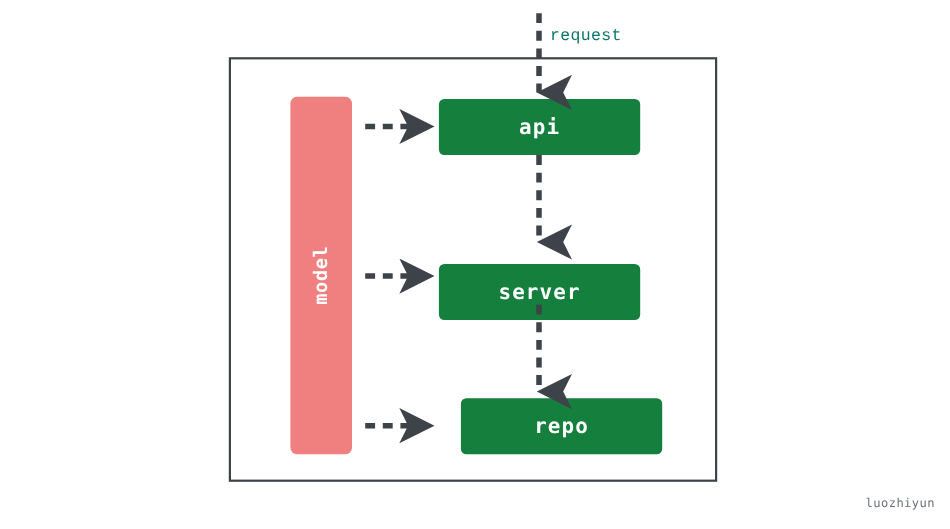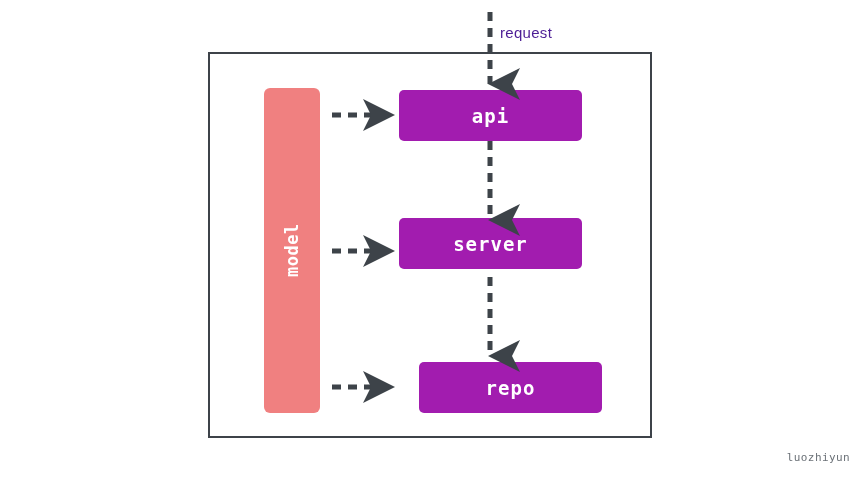--- a/index.html
+++ b/index.html
@@ -61,54 +61,54 @@
     text-orientation: mixed;
     user-select: none;
   }
 
   
   .svc-box {
     position: absolute;
     left: 399px;
     width: 183px;
     height: 51px;
-    background: #a21caf;
+    background: #15803d;
     border-radius: 5px;
     display: flex;
     align-items: center;
     justify-content: center;
     color: #ffffff;
     font-family: "DejaVu Sans Mono", monospace;
     font-size: 19px;
     font-weight: bold;
     letter-spacing: 1px;
     box-sizing: border-box;
     user-select: none;
   }
   .svc-api    { top: 90px; }
-  .svc-server { top: 218px; }
+  .svc-server { top: 240px; }
   .svc-repo   { top: 362px; margin-left: 20px; }
 
   
   .arrow-layer {
     position: absolute;
     left: 0;
     top: 0;
     width: 864px;
     height: 481px;
     pointer-events: none;
   }
 
   
   .request-label {
     position: absolute;
     left: 500px;
     top: 24px;
-    color: #4c1d95;
-    font-family: Liberation Sans, sans-serif;
+    color: #0f766e;
+    font-family: Liberation Mono, monospace;
     font-size: 15px;
     letter-spacing: 0.3px;
     white-space: nowrap;
     user-select: none;
   }
 
   
   .watermark {
     position: absolute;
     right: 14px;

